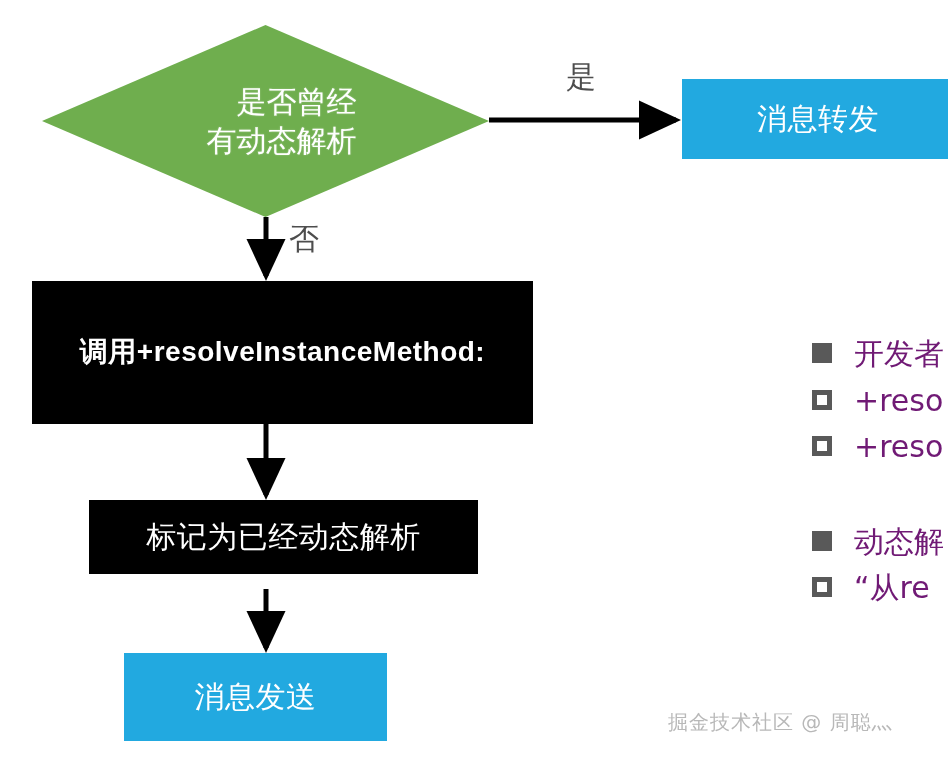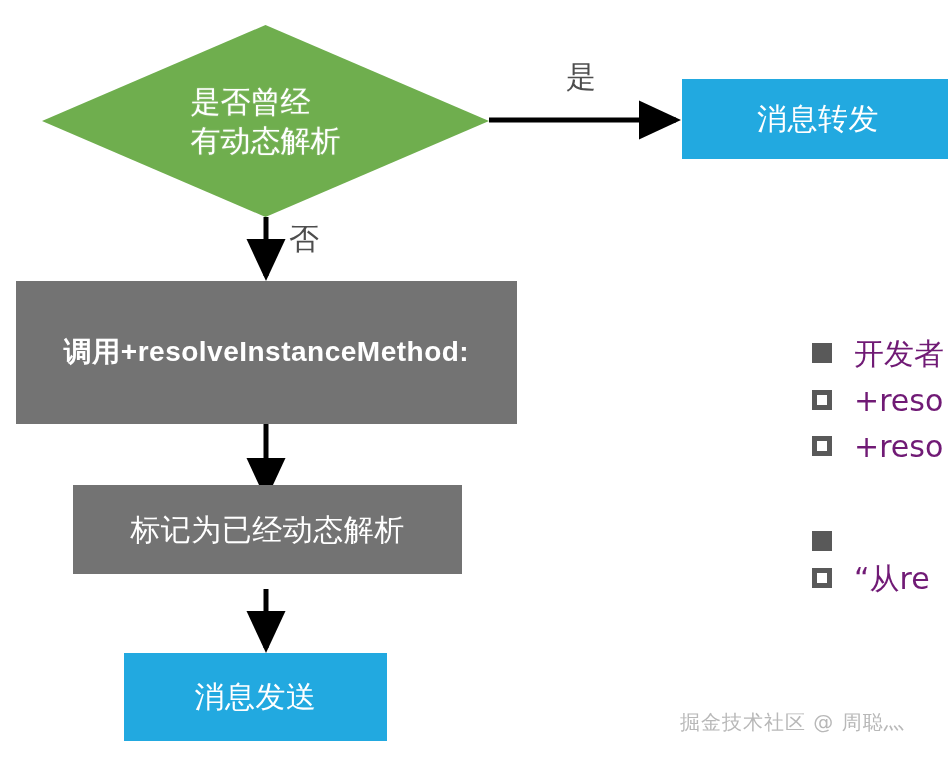--- a/index.html
+++ b/index.html
@@ -37,47 +37,47 @@
     height: 192px;
   }
   #decision-diamond svg {
     position: absolute;
     left: 0;
     top: 0;
     display: block;
   }
   #decision-diamond .diamond-label {
     position: absolute;
-    left: 0;
+    left: 16px;
     top: 0;
     width: 447px;
     height: 192px;
     display: flex;
     align-items: center;
     justify-content: center;
     font-family: "DejaVu Serif", "Liberation Serif", serif;
     font-size: 30px;
     font-weight: 400;
     color: #ffffff;
-    text-align: left;
+    text-align: right;
     line-height: 1.3;
     white-space: pre-line;
     text-shadow: 0 0 2px rgba(255,255,255,0.35);
   }
 
   
   .rect-node {
     position: absolute;
     display: flex;
     align-items: center;
     justify-content: center;
     box-sizing: border-box;
   }
   .blue { background: #22a9e0; }
-  .purple { background: #737373; }
+  .purple { background: #000000; margin-left: 16px; }
 
   #node-forward {
     left: 682px;
     top: 79px;
     width: 272px;
     height: 80px;
   }
   #node-forward .node-text {
     font-family: "DejaVu Serif", "Liberation Serif", serif;
     font-size: 30px;
@@ -91,23 +91,23 @@
     flex-direction: column;
   }
   #node-resolve .node-text {
     font-size: 28px;
     font-weight: 700;
     line-height: 1.30;
   }
 
   #node-marked {
     left: 73px;
-    top: 485px;
+    top: 500px;
     width: 389px;
-    height: 89px;
+    height: 74px;
   }
   #node-marked .node-text {
     font-family: "DejaVu Serif", "Liberation Serif", serif;
     font-size: 30px;
   }
 
   #node-send {
     left: 124px;
     top: 653px;
     width: 263px;
@@ -179,21 +179,20 @@
   
   #watermark {
     position: absolute;
     left: 668px;
     top: 709px;
     font-family: "DejaVu Sans", "Liberation Sans", sans-serif;
     font-size: 20px;
     color: #b8b8b8;
     letter-spacing: 1px;
     white-space: nowrap;
-    margin-left: 12px;
   }
 </style>
 </head>
 <body>
 
 <div id="canvas">
 
   <svg class="connector" viewBox="0 0 948 762" xmlns="http://www.w3.org/2000/svg">
     <defs>
       <marker id="arrowhead" markerWidth="9" markerHeight="9" refX="7.4" refY="4.5" orient="auto" markerUnits="strokeWidth">
@@ -252,20 +251,21 @@
         <span class="bullet hollow"></span>
         <span class="note-text">+reso</span>
       </div>
     </div>
 
     <div id="note-gap"></div>
 
     <div class="note-group">
       <div class="note-item">
         <span class="bullet filled"></span>
+        <span class="note-text">动态解</span>
       </div>
       <div class="note-item">
         <span class="bullet hollow"></span>
         <span class="note-text">“从re</span>
       </div>
     </div>
 
   </div>
 
   <div id="watermark">掘金技术社区 @ 周聪灬</div>

